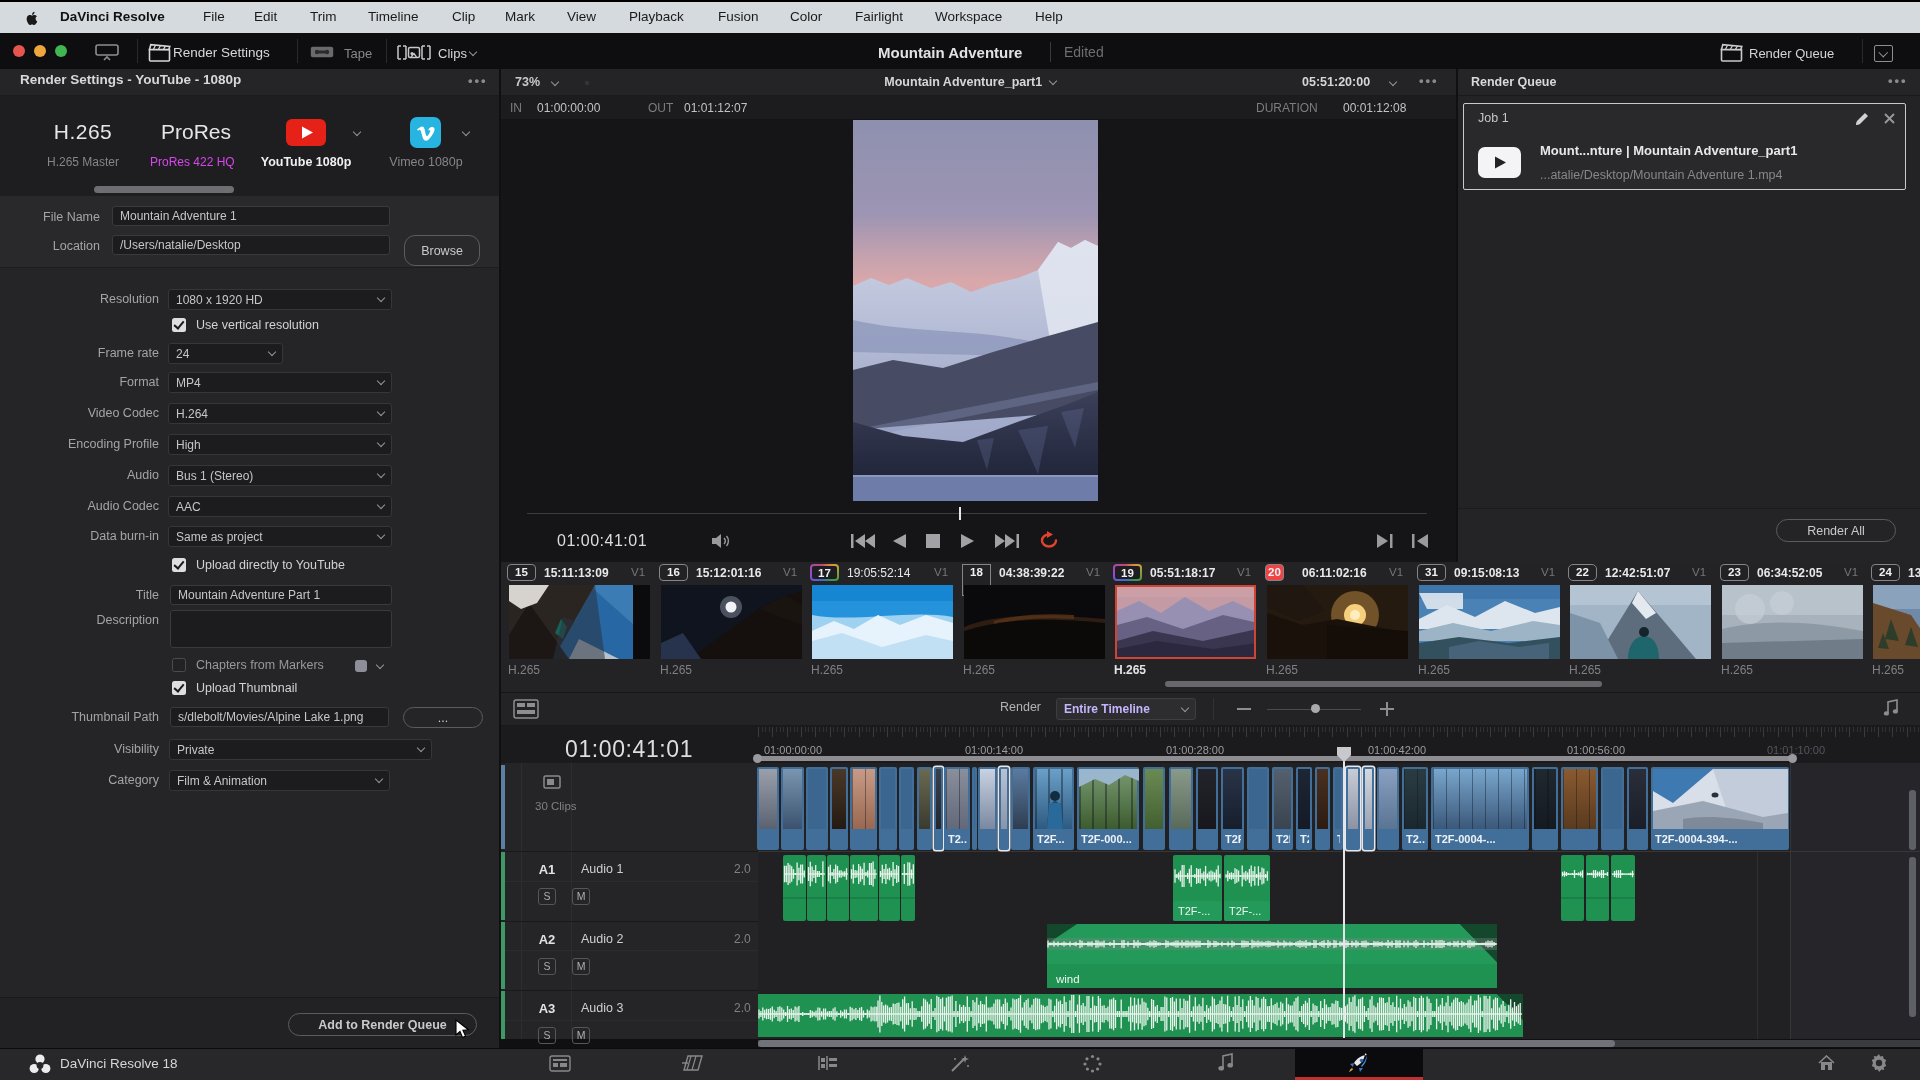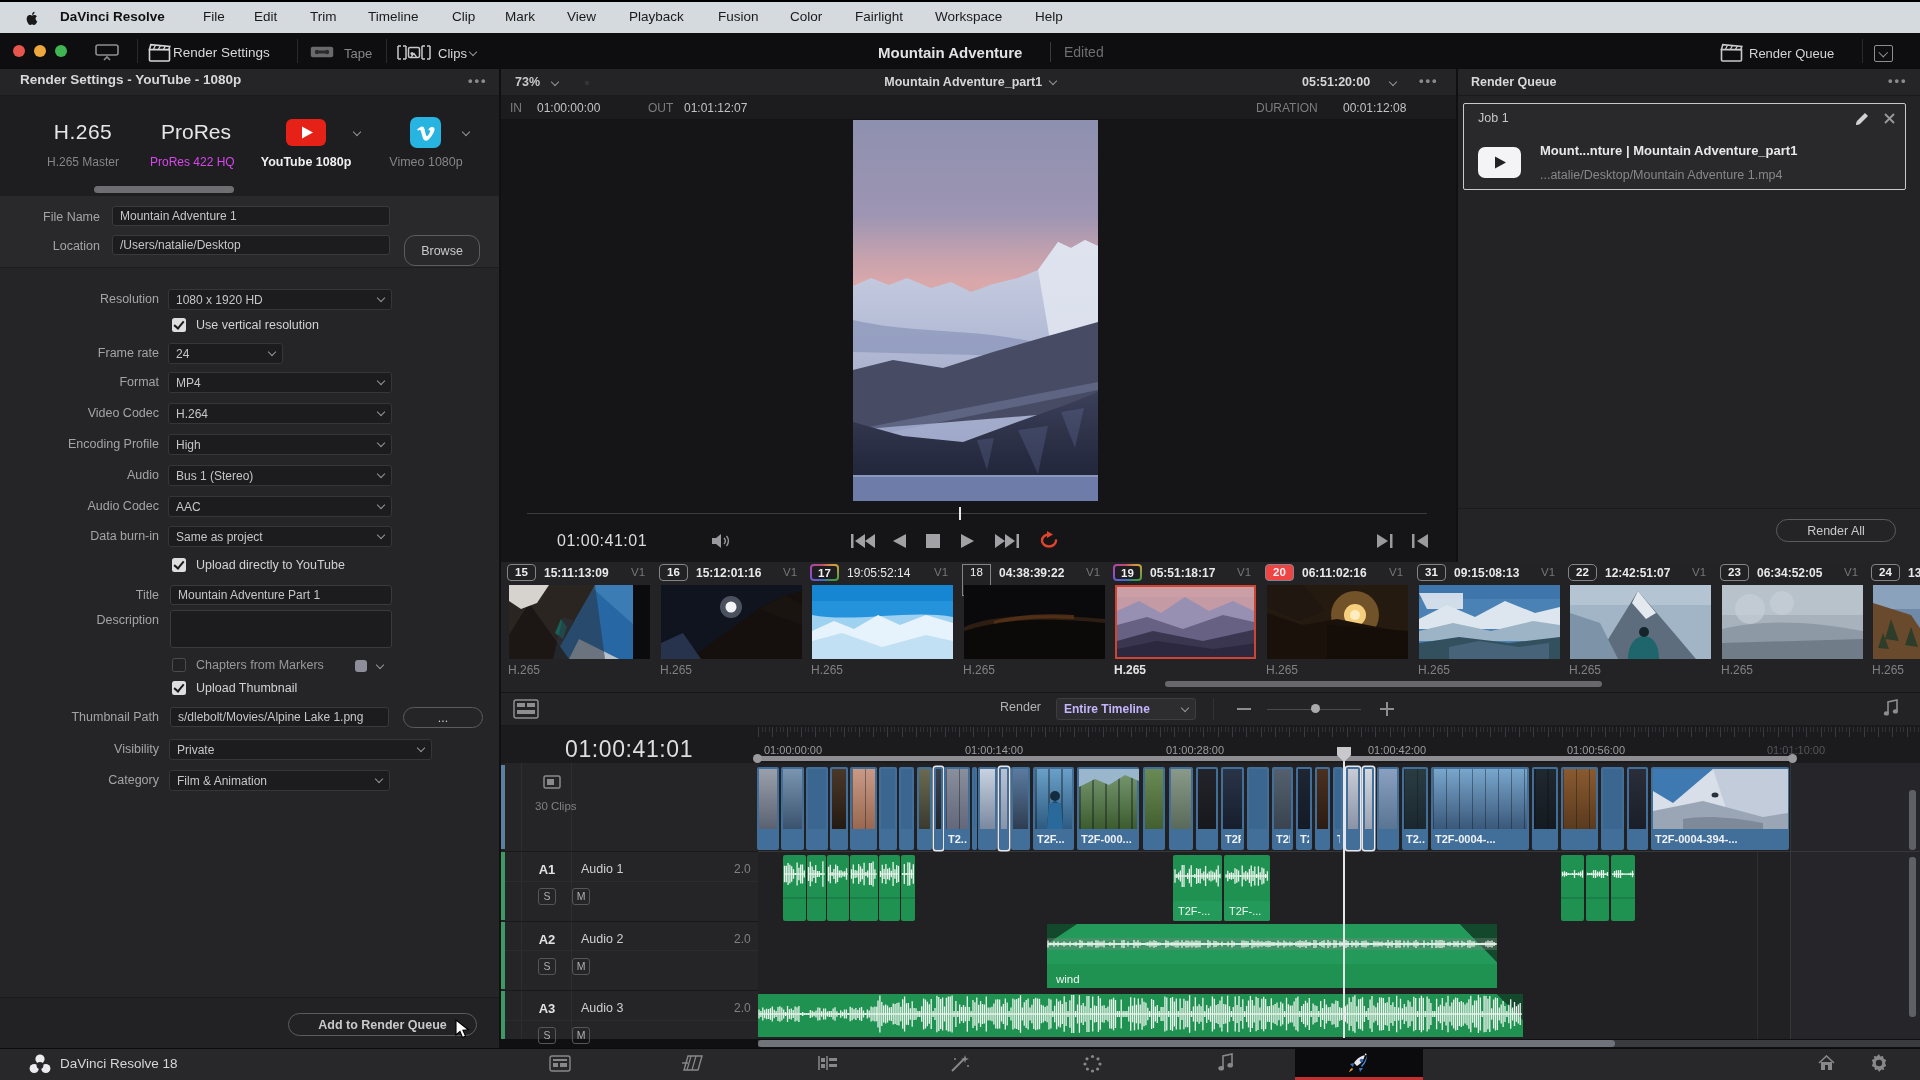--- a/index.html
+++ b/index.html
@@ -296,21 +296,21 @@
 <div class="a" style="left:847px;top:566px;font-size:12px;font-weight:normal;color:#e8e8ec">19:05:52:14</div>
 <div class="a" style="left:934px;top:566px;font-size:11.5px;color:#76767a">V1</div>
 <div class="a" style="left:812px;top:585px;width:141px;height:74px;overflow:hidden;background:#0c0c0e"><svg width="141" height="74" viewBox="0 0 141 74" preserveAspectRatio="none">
       <rect width="141" height="74" fill="#2593dc"></rect>
       <path d="M0 0h141v16H0z" fill="#1685d2"></path>
       <path d="M0 30c40 8 100-6 141 2v42H0z" fill="#9fd2f0"></path>
       <path d="M0 46l22-10 20 8 24-14 22 10 26-10 27 8v36H0z" fill="#e6f3fc"></path>
       <path d="M0 56l30-8 40 14 44-12 27 6v18H0z" fill="#c2e0f4"></path>
     </svg></div>
 <div class="a" style="left:811px;top:663px;font-size:12px;color:#808084;font-weight:normal">H.265</div>
-<div class="a" style="left:962px;top:564px;width:29px;height:32px;border:1.5px solid #84848a;background:#222225;border-radius:0;color:#f0f0f4;font-size:11.5px;font-weight:normal;text-align:center;line-height:14px">18</div>
+<div class="a" style="left:962px;top:564px;width:29px;height:32px;border:1.5px solid #84848a;background:#222225;border-radius:0;color:#f0f0f4;font-size:11.5px;font-weight:bold;text-align:center;line-height:14px">18</div>
 <div class="a" style="left:999px;top:566px;font-size:12px;font-weight:bold;color:#e8e8ec">04:38:39:22</div>
 <div class="a" style="left:1086px;top:566px;font-size:11.5px;color:#76767a">V1</div>
 <div class="a" style="left:964px;top:585px;width:141px;height:74px;overflow:hidden;background:#0c0c0e"><svg width="141" height="74" viewBox="0 0 141 74" preserveAspectRatio="none">
       <rect width="141" height="74" fill="#0a090b"></rect>
       <path d="M0 42c30-12 70-14 141-8v6c-60-6-100-4-141 8z" fill="#2e1d12"></path>
       <path d="M30 36c20-6 50-8 80-6v4c-30-2-60 0-80 6z" fill="#5a3418" opacity="0.8"></path>
       <path d="M0 46c40-12 80-14 141-8v36H0z" fill="#0c0a09"></path>
     </svg></div>
 <div class="a" style="left:963px;top:663px;font-size:12px;color:#808084;font-weight:normal">H.265</div>
 <div class="a" style="left:1113px;top:564px;width:29px;height:17px;border:2px solid transparent;background:linear-gradient(#1e1e20,#1e1e20) padding-box,conic-gradient(from 200deg,#3a6ad4,#9a4ac4,#c44a6a,#d4a03a,#3a9a4a,#3a6ad4) border-box;border-radius:4px;color:#f0f0f4;font-size:11.5px;font-weight:bold;text-align:center;line-height:14px">19</div>
@@ -318,21 +318,21 @@
 <div class="a" style="left:1237px;top:566px;font-size:11.5px;color:#76767a">V1</div>
 <div class="a" style="left:1115px;top:585px;width:141px;height:74px;border:2px solid #cf4533;overflow:hidden;background:#0c0c0e"><svg width="141" height="74" viewBox="0 0 141 74" preserveAspectRatio="none">
       <rect width="141" height="74" fill="#c49aa4"></rect>
       <path d="M0 0h141v10H0z" fill="#cc9fa6"></path>
       <path d="M0 24l22-10 22 12 24-16 24 14 24-10 25 12v48H0z" fill="#9790b2"></path>
       <path d="M0 38l30-8 36 12 40-14 35 8v38H0z" fill="#676183"></path>
       <path d="M0 54l36-10 50 10 55-12v32H0z" fill="#3a3650"></path>
       <path d="M0 62l40-8 56 8 45-6v18H0z" fill="#2b2840"></path>
     </svg></div>
 <div class="a" style="left:1114px;top:663px;font-size:12px;color:#e4e4e8;font-weight:bold">H.265</div>
-<div class="a" style="left:1265px;top:564px;width:29px;height:17px;border:1.5px solid #84848a;background:#ef4444;border-radius:4px;color:#f0f0f4;font-size:11.5px;font-weight:bold;text-align:center;line-height:14px">20</div>
+<div class="a" style="left:1265px;top:564px;width:19px;height:17px;border:1.5px solid #84848a;background:#ef4444;border-radius:4px;color:#f0f0f4;font-size:11.5px;font-weight:bold;text-align:center;line-height:14px">20</div>
 <div class="a" style="left:1302px;top:566px;font-size:12px;font-weight:bold;color:#e8e8ec">06:11:02:16</div>
 <div class="a" style="left:1389px;top:566px;font-size:11.5px;color:#76767a">V1</div>
 <div class="a" style="left:1267px;top:585px;width:141px;height:74px;overflow:hidden;background:#0c0c0e"><svg width="141" height="74" viewBox="0 0 141 74" preserveAspectRatio="none">
       <rect width="141" height="74" fill="#241a10"></rect>
       <circle cx="88" cy="30" r="24" fill="#e8a84e" opacity="0.4"></circle>
       <circle cx="88" cy="30" r="11" fill="#f6cf7d"></circle>
       <circle cx="88" cy="30" r="5" fill="#fdedc0"></circle>
       <path d="M0 28l36 12 34-6 71 14v26H0z" fill="#1a110a"></path>
       <path d="M0 0h36l22 26-26 10L0 22z" fill="#201710"></path>
       <path d="M60 40l81 6v28H60z" fill="#140d08"></path>

